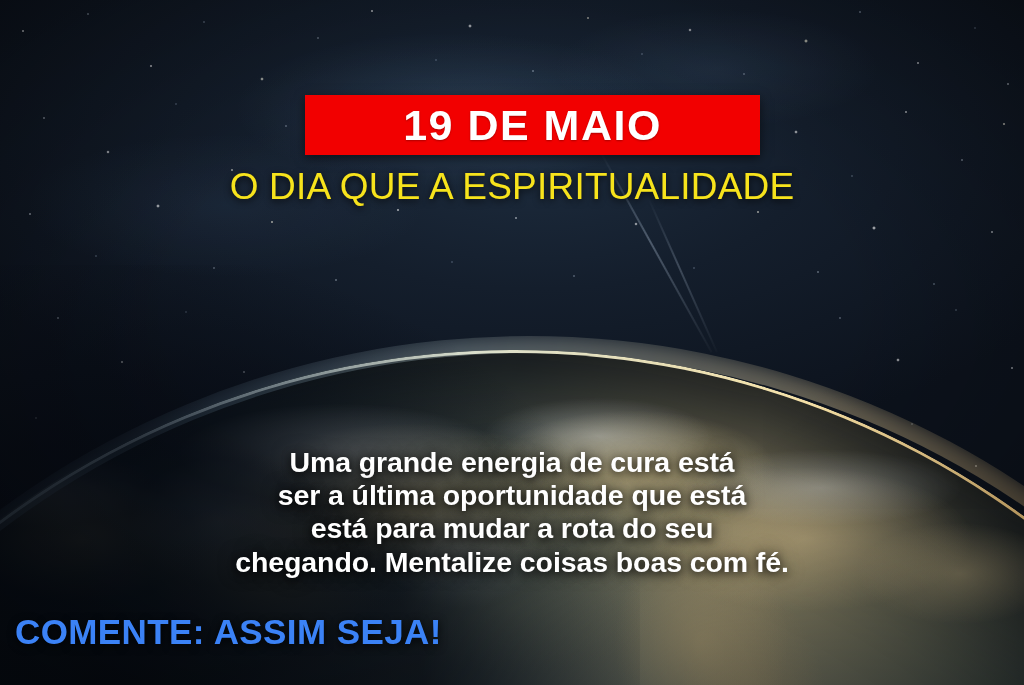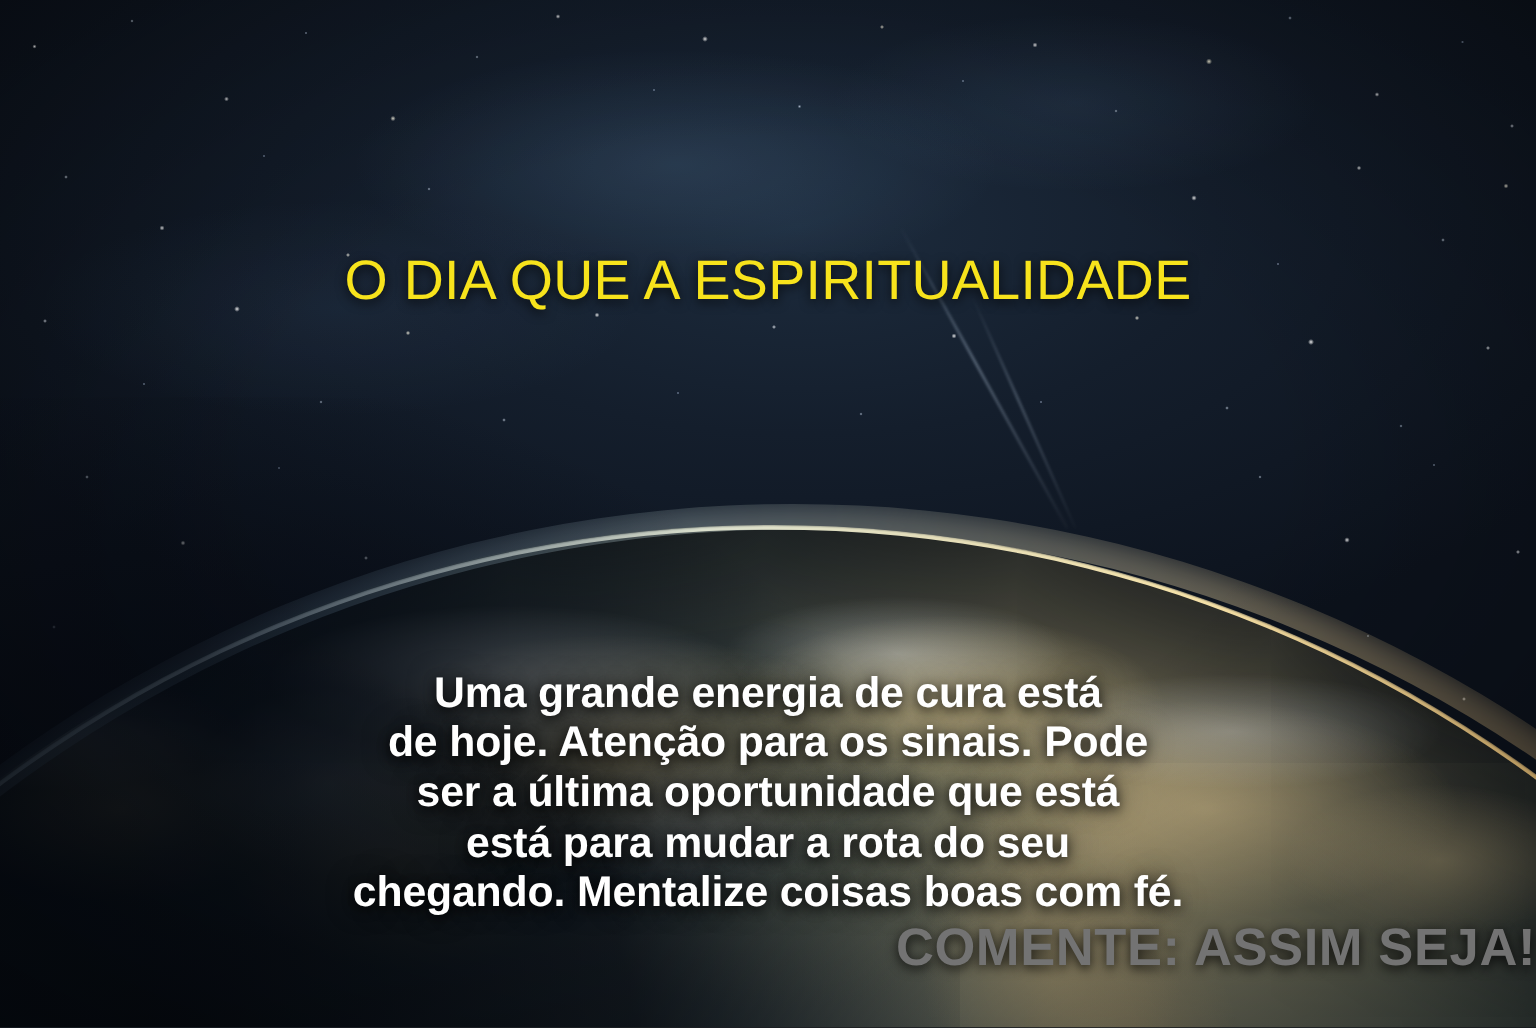--- a/index.html
+++ b/index.html
@@ -280,22 +280,22 @@
     letter-spacing: -0.1px;
     text-shadow: 0 2px 8px rgba(0,0,0,0.85), 0 0 18px rgba(0,0,0,0.55);
     padding: 0 76px;
   }
   .body-copy div { display: block; white-space: nowrap; }
 
   .cta {
     position: absolute;
     left: 0; right: 0;
     top: 614px;
-    text-align: right;
-    color: #737373;
+    text-align: left;
+    color: #3b82f6;
     font-size: 35px;
     font-weight: bold;
     letter-spacing: 0.4px;
     line-height: 1;
     text-shadow: 0 2px 8px rgba(0,0,0,0.85);
     margin-left: 15px;
   }
 </style>
 </head>
 <body>
@@ -315,28 +315,30 @@
       <div class="clouds"></div>
     </div>
     <div class="atmo"></div>
     <div class="limb"></div>
     <div class="shadow-ll"></div>
   </div>
   <div class="vignette"></div>
 
   <div class="content">
 
+    <div class="date-banner">
+      <span class="date-banner-text">19 DE MAIO</span>
+    </div>
 
     <div class="headline">
       <div>O DIA QUE A ESPIRITUALIDADE</div>
     </div>
 
     <div class="body-copy">
       <div>Uma grande energia de cura está</div>
-      <div>de hoje. Atenção para os sinais. Pode</div>
       <div>ser a última oportunidade que está</div>
       <div>está para mudar a rota do seu</div>
       <div>chegando. Mentalize coisas boas com fé.</div>
     </div>
 
     <div class="cta">COMENTE: ASSIM SEJA!</div>
 
   </div>
 </div>
 

